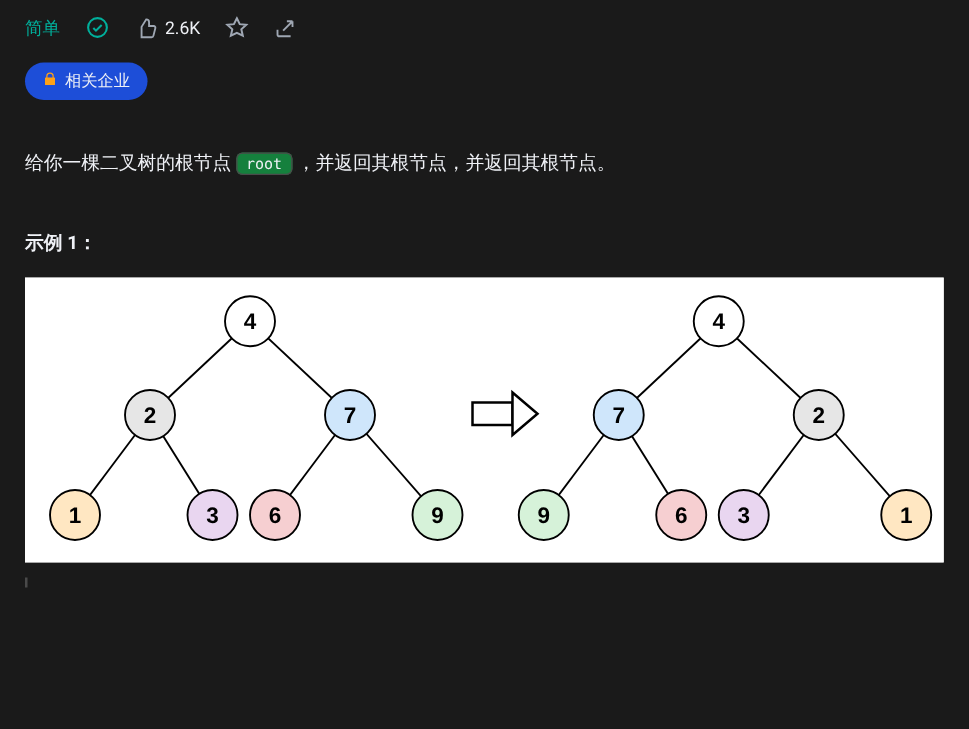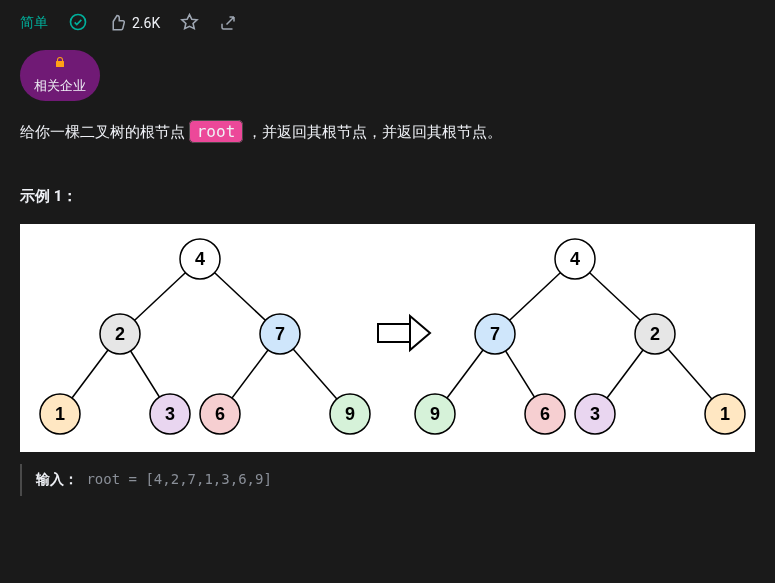--- a/index.html
+++ b/index.html
@@ -31,42 +31,41 @@
     color: #9fa7b3;
     cursor: pointer;
   }
   .icon-btn svg { display: block; }
   .icon-green { color: #00af9b; }
   .count { color: #eff1f6; font-size: 14px; }
   .tag-pill {
     display: inline-flex;
     align-items: center;
     gap: 6px;
-    background: #701a75;
+    background: #1d4ed8;
     color: #eff1f6;
     border-radius: 999px;
     padding: 6px 14px;
     font-size: 13px;
-    margin-bottom: 16px;
-    flex-direction: column;
+    margin-bottom: 36px;
   }
   .lock-icon { color: #ffa116; }
   .problem-text {
     color: #eff1f6;
     font-size: 15px;
     line-height: 1.9;
     margin-bottom: 40px;
   }
   .code-inline {
-    background: #ec4899;
+    background: #15803d;
     border: 1px solid #4a4a4a;
     border-radius: 5px;
     padding: 1px 7px;
     font-family: Menlo, Consolas, monospace;
-    font-size: 16px;
+    font-size: 12px;
     color: #eff1f6;
   }
   .example-heading {
     font-weight: 700;
     font-size: 15px;
     margin-bottom: 18px;
   }
   .tree-illustration {
     background: #fff;
     width: 100%;
@@ -197,20 +196,16 @@
       <text x="525" y="190">6</text>
     <circle cx="575" cy="190" r="20" fill="#e9d6f0" stroke="#000" stroke-width="1.5"></circle>
       <text x="575" y="190">3</text>
     <circle cx="705" cy="190" r="20" fill="#ffe7c2" stroke="#000" stroke-width="1.5"></circle>
       <text x="705" y="190">1</text>
   </g>
 </svg>
 
 
 <div class="io-block">
-  <div>
-    <span class="io-label">输入：</span>
-    <span class="io-value">root = [4,2,7,1,3,6,9]</span>
-  </div>
 </div>
 
 
 
 
 </body></html>

